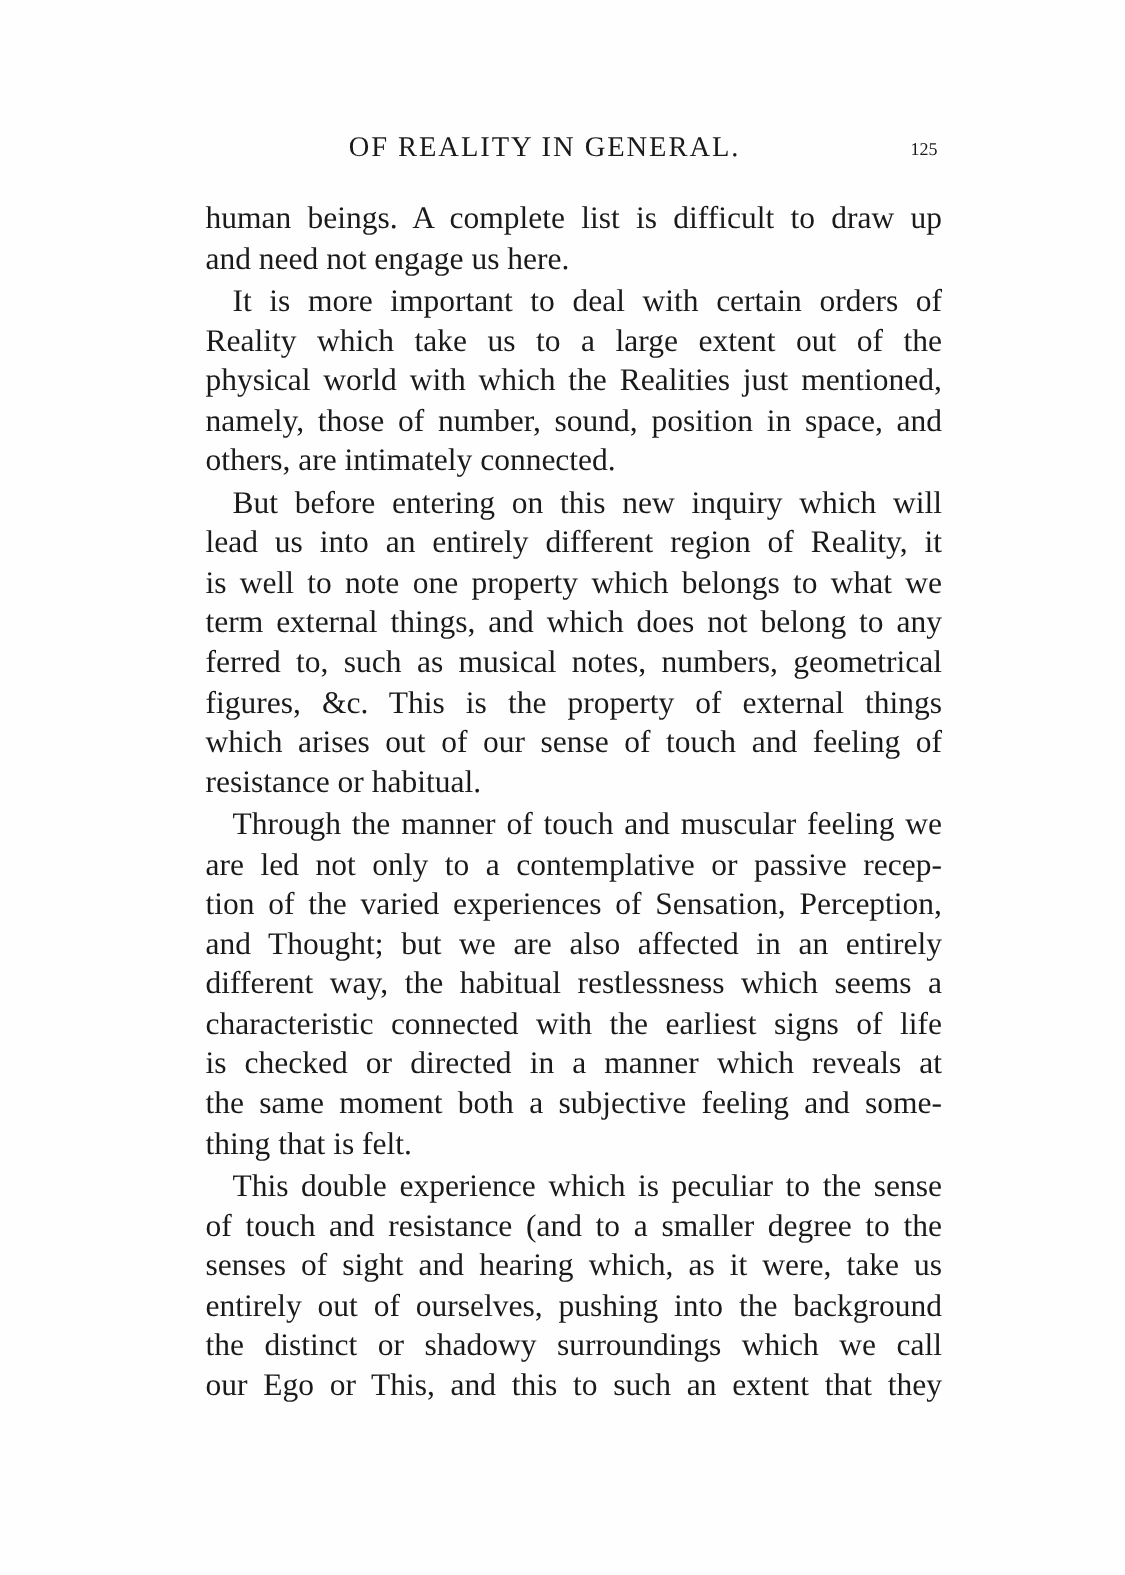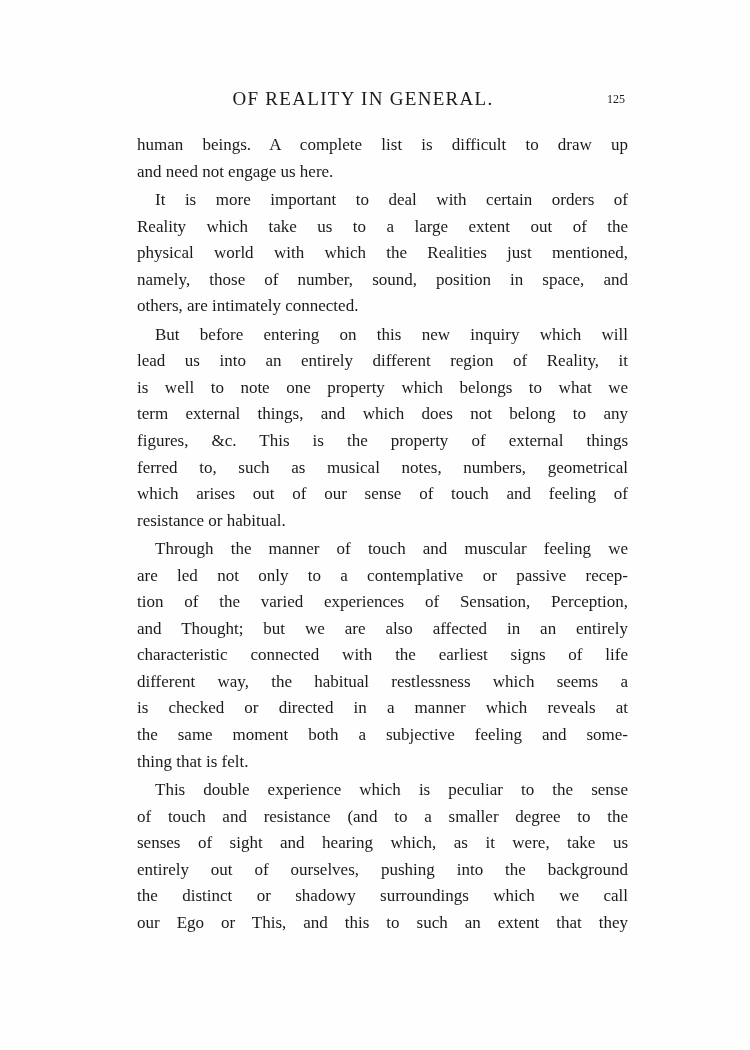--- a/index.html
+++ b/index.html
@@ -45,21 +45,21 @@
     top: 4px;
     font-family: "Liberation Serif", "DejaVu Serif", serif;
     font-size: 12px;
   }
   .body-text {
     position: absolute;
     top: 132px;
     left: 137px;
     width: 491px;
     font-family: "Liberation Serif", "DejaVu Serif", serif;
-    font-size: 17px;
+    font-size: 21px;
     line-height: 26.55px;
   }
   .line {
     display: block;
     white-space: nowrap;
     text-align: justify;
     text-align-last: justify;
     height: 26.55px;
   }
   .line.last {
@@ -93,33 +93,33 @@
         <span class="line">physical world with which the Realities just mentioned,</span>
         <span class="line">namely, those of number, sound, position in space, and</span>
         <span class="line last">others, are intimately connected.</span>
       </div>
       <div class="para-gap"></div>
       <div class="paragraph">
         <span class="line indent">But before entering on this new inquiry which will</span>
         <span class="line">lead us into an entirely different region of Reality, it</span>
         <span class="line">is well to note one property which belongs to what we</span>
         <span class="line">term external things, and which does not belong to any</span>
+        <span class="line">ferred to, such as musical notes, numbers, geometrical</span>
         <span class="line">figures, &amp;c.  This is the property of external things</span>
-        <span class="line">ferred to, such as musical notes, numbers, geometrical</span>
         <span class="line">which arises out of our sense of touch and feeling of</span>
         <span class="line last">resistance or habitual.</span>
       </div>
       <div class="para-gap"></div>
       <div class="paragraph">
         <span class="line indent">Through the manner of touch and muscular feeling we</span>
         <span class="line">are led not only to a contemplative or passive recep-</span>
         <span class="line">tion of the varied experiences of Sensation, Perception,</span>
         <span class="line">and Thought; but we are also affected in an entirely</span>
+        <span class="line">different way, the habitual restlessness which seems a</span>
         <span class="line">characteristic connected with the earliest signs of life</span>
-        <span class="line">different way, the habitual restlessness which seems a</span>
         <span class="line">is checked or directed in a manner which reveals at</span>
         <span class="line">the same moment both a subjective feeling and some-</span>
         <span class="line last">thing that is felt.</span>
       </div>
       <div class="para-gap"></div>
       <div class="paragraph">
         <span class="line indent">This double experience which is peculiar to the sense</span>
         <span class="line">of touch and resistance (and to a smaller degree to the</span>
         <span class="line">senses of sight and hearing which, as it were, take us</span>
         <span class="line">entirely out of ourselves, pushing into the background</span>

